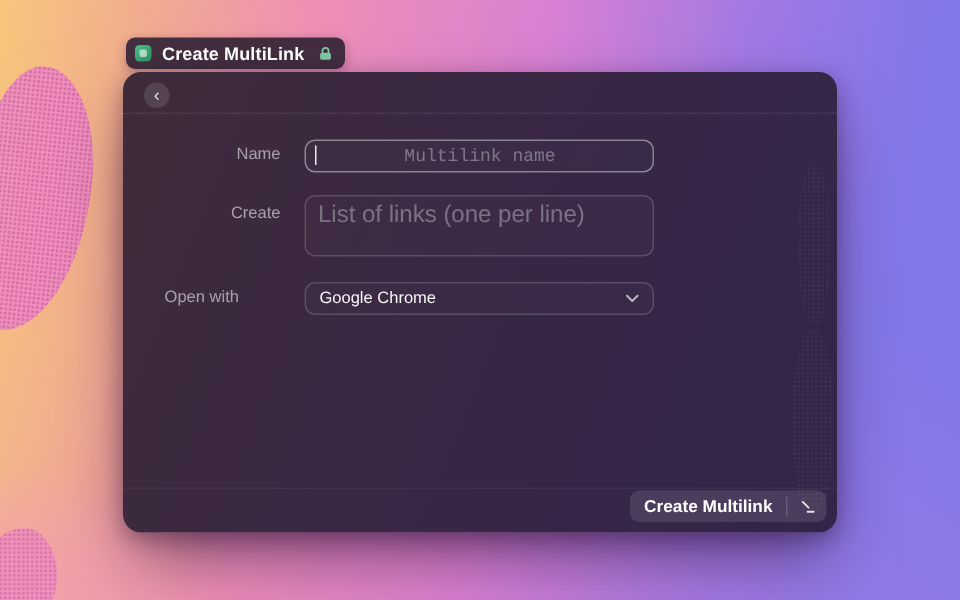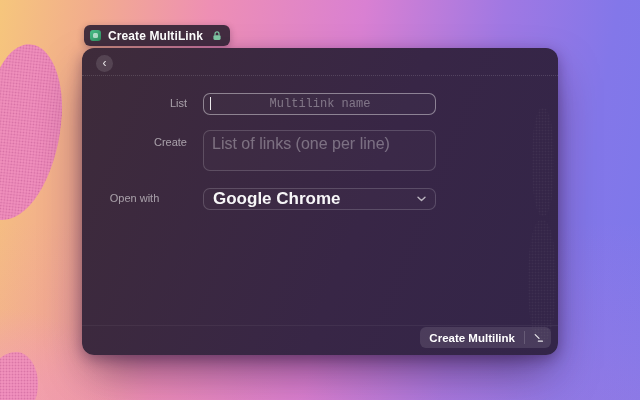--- a/index.html
+++ b/index.html
@@ -153,21 +153,21 @@
     width: 233px; height: 22px;
     box-sizing: border-box;
     border: 1px solid rgba(255,255,255,0.17);
     border-radius: 7px;
     background: rgba(255,255,255,0.015);
     display: flex; align-items: center; justify-content: space-between;
     padding: 0 9px;
     cursor: pointer;
   }
   .select-value {
-    font-size: 17px; font-weight: 700; color: rgba(255,255,255,0.96);
+    font-size: 11px; font-weight: 400; color: rgba(255,255,255,0.96);
   }
 
   
   .action-bar {
     position: absolute; left: 0; right: 0; bottom: 0; height: 29px;
     border-top: 1px solid rgba(255,255,255,0.05);
   }
   .create-btn {
     position: absolute; right: 7px; bottom: 7px; height: 21px;
     display: flex; align-items: center;
@@ -208,21 +208,21 @@
   <div class="window">
 
     <div class="win-texture t1"></div>
     <div class="win-texture t2"></div>
 
     <div class="back-btn">
       <span>‹</span>
     </div>
     <div class="header-divider"></div>
 
-    <label class="form-label label-name">List</label>
+    <label class="form-label label-name">Name</label>
     <div class="name-control">
       <span class="caret"></span>
       <input class="text-input" type="text" placeholder="Multilink name" style="">
     </div>
 
     <label class="form-label label-links">Create</label>
     <textarea class="links-textarea" placeholder="List of links (one per line)" style=""></textarea>
 
     <label class="form-label label-openwith">Open with</label>
     <div class="select">

